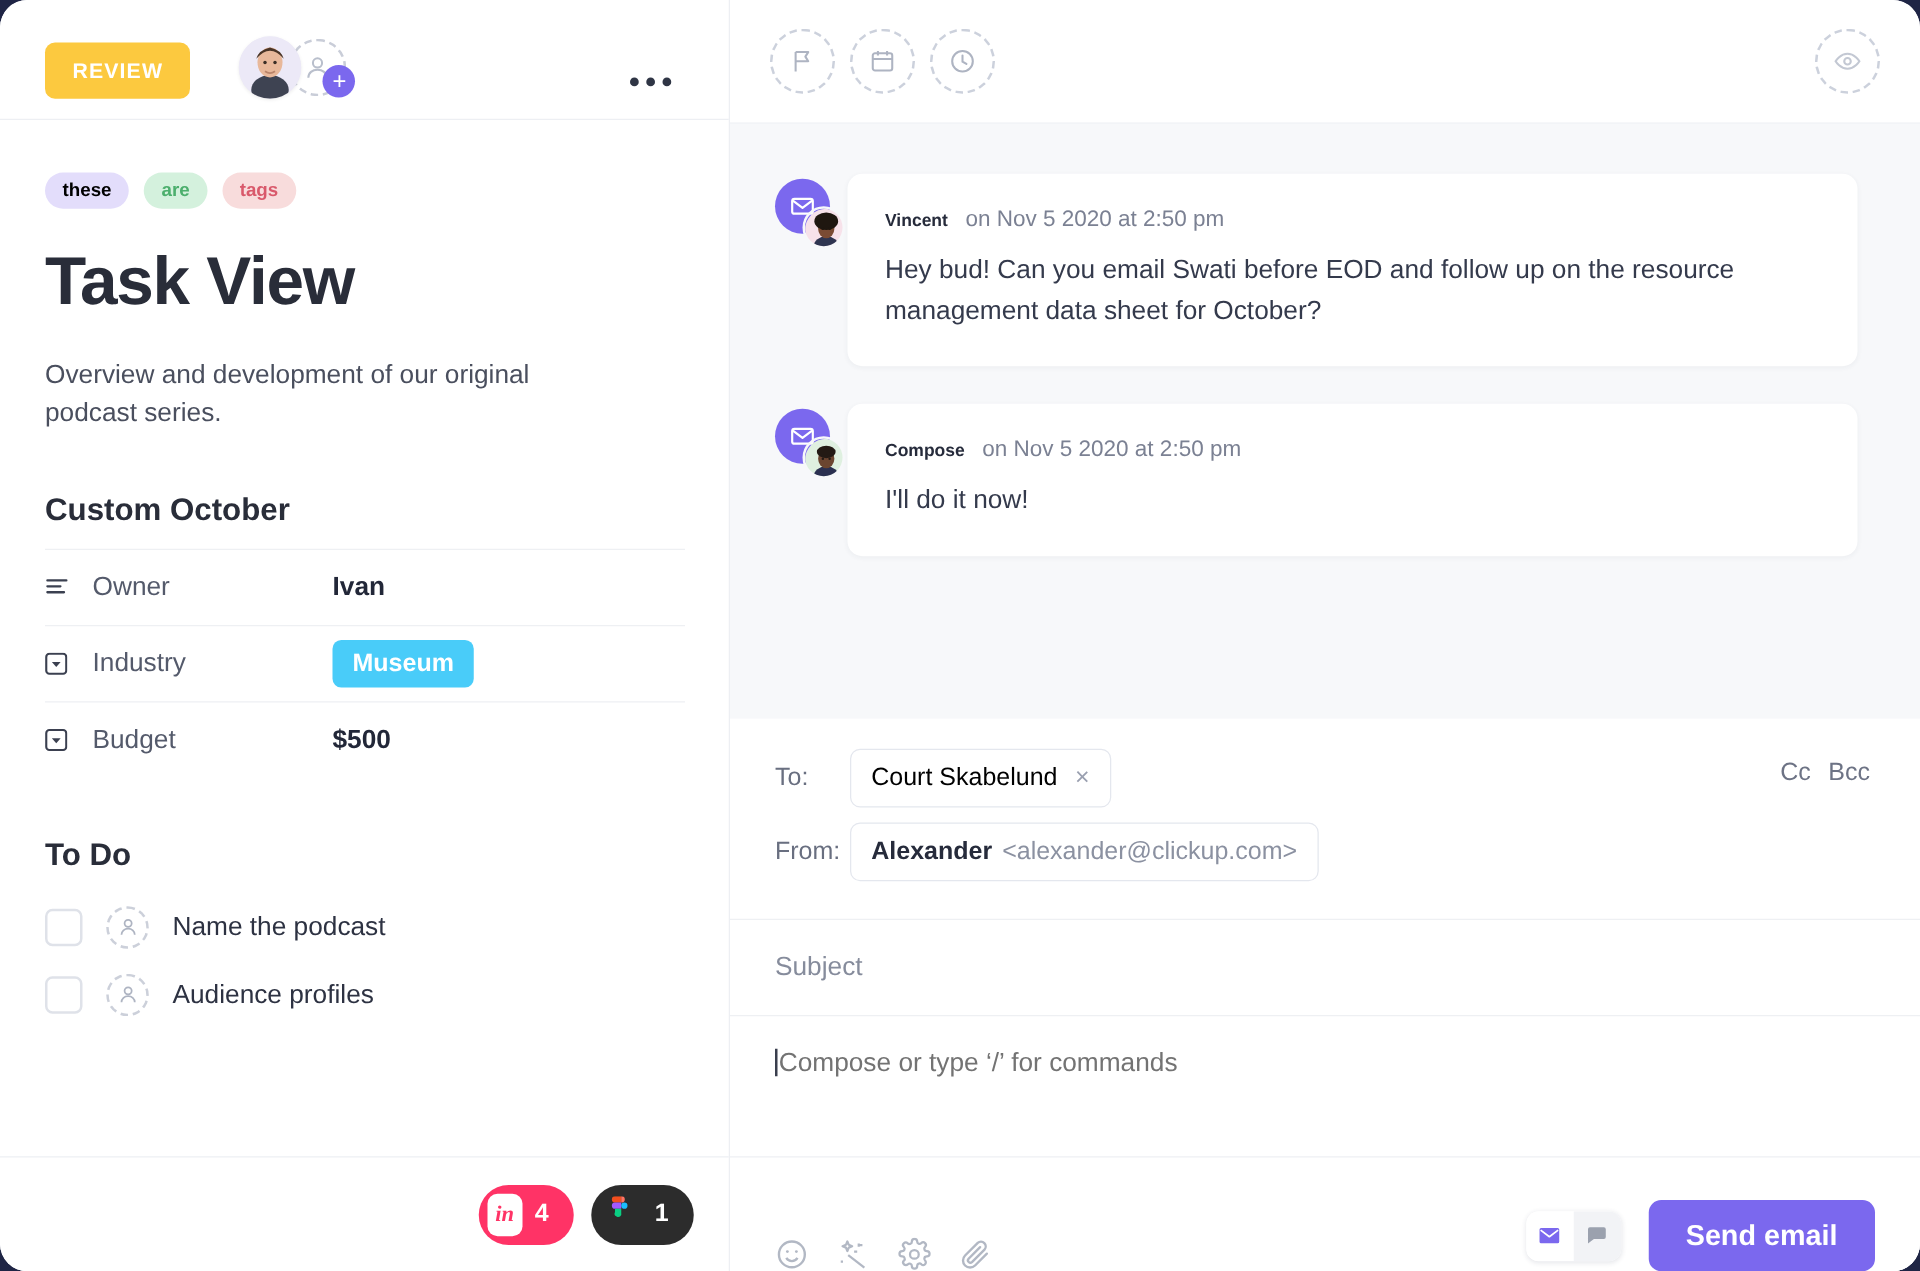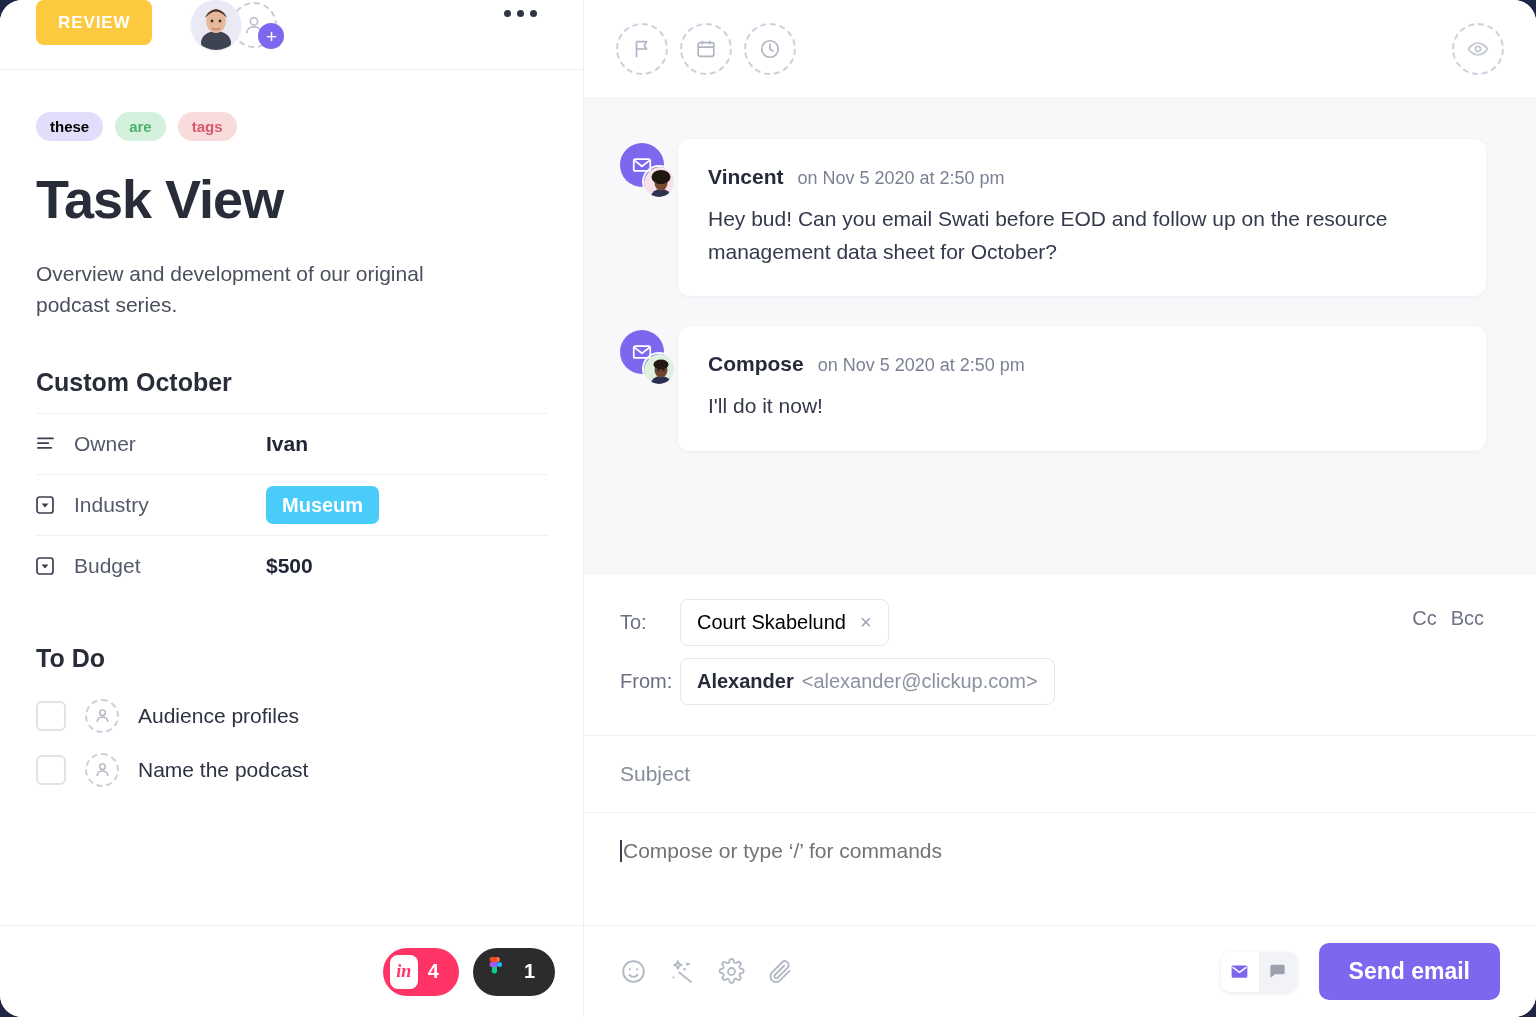--- a/index.html
+++ b/index.html
@@ -19,24 +19,24 @@
 
   
   .left {
     width: 584px; height: 100%;
     background: #ffffff;
     border-right: 1px solid #edeff3;
     display: flex; flex-direction: column;
     position: relative;
   }
   .left-header {
-    height: 70px;
+    height: 96px;
     border-bottom: 1px solid #edeff3;
-    display: flex; align-items: flex-start;
-    padding: 0 36px;
+    display: flex; align-items: flex-end;
+    padding: 16px 36px;
     flex-shrink: 0;
   }
   .review-btn {
     background: #fcc93f;
     color: #ffffff;
     font-size: 17px;
     font-weight: 600;
     letter-spacing: 0.9px;
     padding: 14px 22px;
     border: none;
@@ -180,50 +180,50 @@
     width: 34px; height: 34px; border-radius: 50%;
     overflow: hidden; border: 2px solid #f7f8fa;
   }
   .bubble {
     background: #fff; border-radius: 12px;
     padding: 26px 30px 28px 30px;
     flex: 1;
     box-shadow: 0 1px 4px rgba(40,50,80,0.05);
   }
   .bubble-head { display: flex; align-items: baseline; gap: 14px; margin-bottom: 14px; }
-  .bubble-author { font-size: 21px; font-weight: 700; color: #262b3b; }
+  .bubble-author { font-size: 14px; font-weight: 700; color: #262b3b; }
   .bubble-time { font-size: 18px; color: #7b8193; }
   .bubble-text { font-size: 21px; color: #343a4c; line-height: 1.55; }
 
   .compose { background: #fff; flex-shrink: 0; }
   .compose-rows { padding: 24px 36px 18px 36px; border-bottom: 1px solid #eef0f3; position: relative; }
   .crow { display: flex; align-items: center; margin-bottom: 12px; }
   .crow:last-child { margin-bottom: 0; }
   .crow-label { font-size: 20px; color: #696f80; width: 60px; flex-shrink: 0; }
   .chip {
     border: 1px solid #e4e7ee; border-radius: 8px;
     padding: 11px 16px; font-size: 20px; display: flex; align-items: center; gap: 8px;
     background: #fff;
   }
   .chip b { font-weight: 700; color: #262b3b; }
   .chip .em { color: #8b91a1; font-weight: 400; }
   .chip .xx { color: #9aa0b0; font-size: 20px; cursor: pointer; margin-left: 6px; }
-  .ccbcc { position: absolute; right: 52px; top: 32px; font-size: 20px; color: #6d7385; display:flex; gap: 14px; }
+  .ccbcc { position: absolute; right: 40px; top: 32px; font-size: 20px; color: #6d7385; display:flex; gap: 14px; }
   .ccbcc span { cursor: pointer; }
   .subject-row { padding: 26px 36px; border-bottom: 1px solid #eef0f3; }
   .subject-row .ph { font-size: 21px; color: #868c9c; }
   .body-row { padding: 26px 36px 30px 36px; min-height: 112px; }
   .body-row .ph { font-size: 21px; color: #737373; position: relative; }
   .caret {
     display: inline-block; width: 2px; height: 22px; background: #3a3f4e;
     vertical-align: -4px; margin-right: 1px;
   }
   .compose-footer {
     border-top: 1px solid #eef0f3;
-    height: 92px; display: flex; align-items: center;
+    height: 92px; display: flex; align-items: flex-end;
     padding: 0 36px; gap: 22px;
   }
   .tool-icon { color: #b2b8c4; cursor: pointer; display:flex; align-items:center; }
   .send-group { margin-left: auto; display: flex; align-items: center; gap: 22px; }
   .toggle {
     display: flex; border-radius: 10px; overflow: hidden;
     box-shadow: 0 1px 4px rgba(40,50,80,0.12); background:#fff;
   }
   .toggle-btn { width: 38px; height: 40px; display:flex; align-items:center; justify-content:center; cursor:pointer; }
   .toggle-btn.on { background:#fff; color:#7b68ee; }
@@ -325,31 +325,31 @@
 
       <div class="todo-list">
         <div class="todo-item">
           <span class="todo-check"></span>
           <span class="todo-avatar">
             <svg width="17" height="17" viewBox="0 0 24 24" fill="none" stroke="#aeb4c2" stroke-width="2">
               <circle cx="12" cy="8" r="4"></circle>
                 <path d="M4.5 21c0-4.2 3.4-7 7.5-7s7.5 2.8 7.5 7"></path>
             </svg>
           </span>
-          <span class="todo-text">Audience profiles</span>
+          <span class="todo-text">Name the podcast</span>
         </div>
         <div class="todo-item">
           <span class="todo-check"></span>
           <span class="todo-avatar">
             <svg width="17" height="17" viewBox="0 0 24 24" fill="none" stroke="#aeb4c2" stroke-width="2">
               <circle cx="12" cy="8" r="4"></circle>
                 <path d="M4.5 21c0-4.2 3.4-7 7.5-7s7.5 2.8 7.5 7"></path>
             </svg>
           </span>
-          <span class="todo-text">Name the podcast</span>
+          <span class="todo-text">Audience profiles</span>
         </div>
       </div>
     </div>
 
     <div class="left-footer">
       <div class="badge-pill badge-invision">
         <span class="invision-logo">in</span>
         <span class="badge-count">4</span>
       </div>
       <div class="badge-pill badge-figma">

